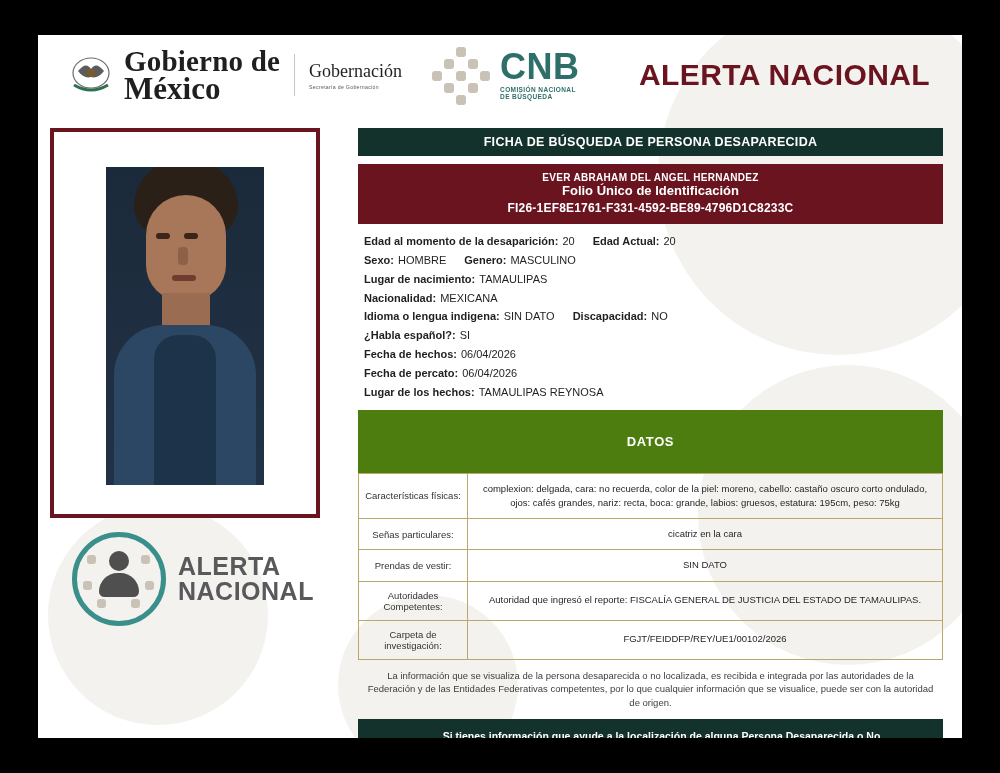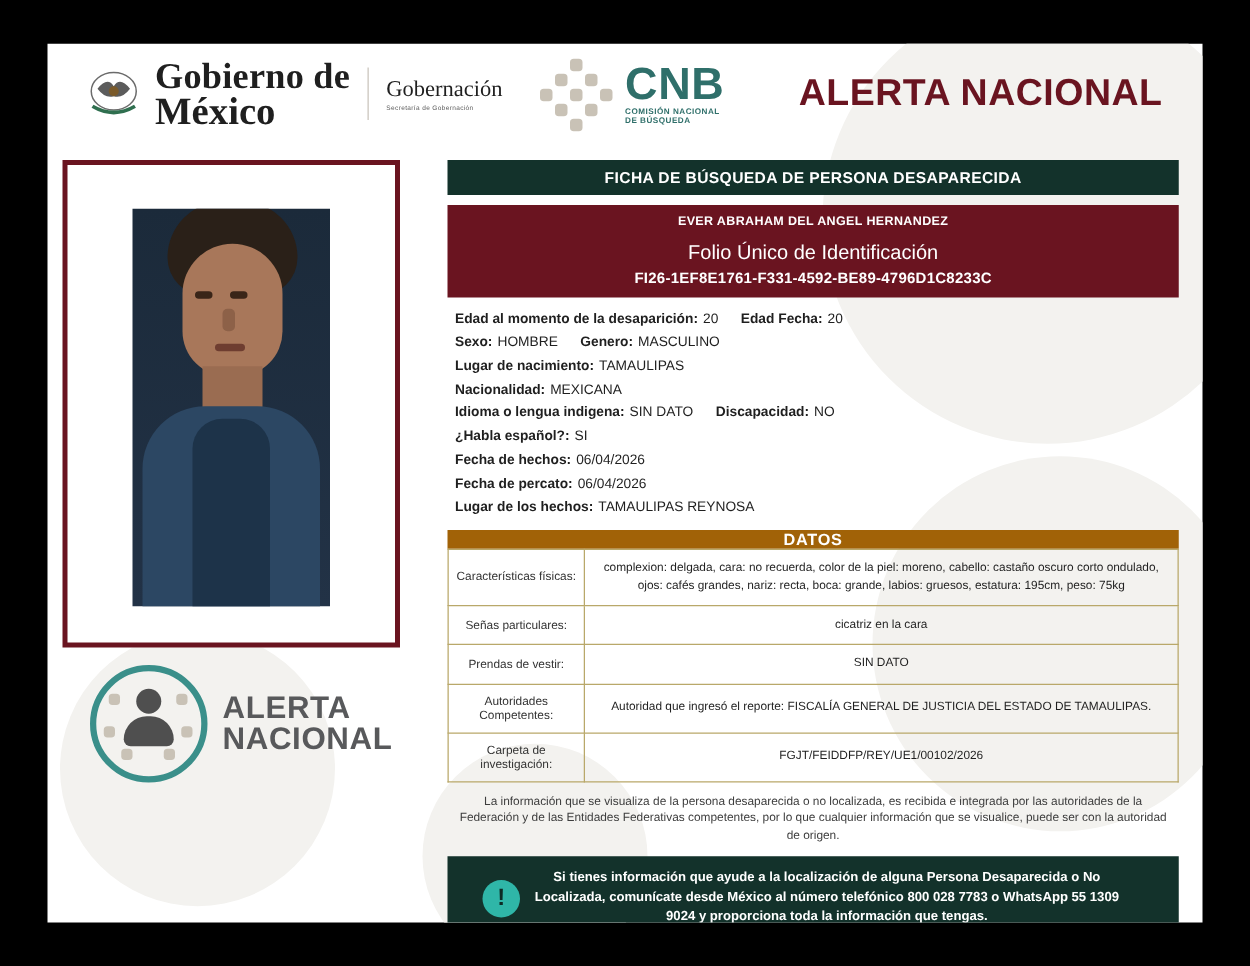--- a/index.html
+++ b/index.html
@@ -247,22 +247,23 @@
     text-align: center;
     padding: 8px 0 9px;
     margin-top: 8px;
   }
   .bar-maroon .nm {
     font-size: 10px;
     font-weight: bold;
     letter-spacing: 0.3px;
   }
   .bar-maroon .fo {
-    font-size: 16px;
-    margin-top: 11px;
+    font-size: 13px;
+    margin-top: 0;
+    font-weight: bold;
   }
   .bar-maroon .fi {
     font-size: 12px;
     font-weight: bold;
     margin-top: 3px;
     letter-spacing: 0.2px;
   }
 
   #fields {
     margin-top: 10px;
@@ -279,27 +280,27 @@
   }
   #fields .val {
     margin-left: 4px;
   }
   #fields .sp {
     display: inline-block;
     width: 18px;
   }
 
   .bar-gold {
-    background: #a16207;
+    background: #4d7c0f;
     color: #ffffff;
     text-align: center;
     font-size: 13px;
     font-weight: bold;
     letter-spacing: 0.6px;
-    padding: 0 0;
+    padding: 24px 0;
     margin-top: 10px;
   }
 
   table.datos {
     width: 100%;
     border-collapse: collapse;
     font-size: 9.5px;
     color: #1f1f1f;
   }
   table.datos td {
@@ -441,21 +442,21 @@
     <div class="bar-dark">FICHA DE BÚSQUEDA DE PERSONA DESAPARECIDA</div>
 
     <div class="bar-maroon">
       <div class="nm">EVER ABRAHAM DEL ANGEL HERNANDEZ</div>
       <div class="fo">Folio Único de Identificación</div>
       <div class="fi">FI26-1EF8E1761-F331-4592-BE89-4796D1C8233C</div>
     </div>
 
     <div id="fields">
       <div class="row">
-        <span class="lab">Edad al momento de la desaparición:</span><span class="val">20</span><span class="sp"></span><span class="lab">Edad Fecha:</span><span class="val">20</span>
+        <span class="lab">Edad al momento de la desaparición:</span><span class="val">20</span><span class="sp"></span><span class="lab">Edad Actual:</span><span class="val">20</span>
       </div>
       <div class="row">
         <span class="lab">Sexo:</span><span class="val">HOMBRE</span><span class="sp"></span><span class="lab">Genero:</span><span class="val">MASCULINO</span>
       </div>
       <div class="row">
         <span class="lab">Lugar de nacimiento:</span><span class="val">TAMAULIPAS</span>
       </div>
       <div class="row">
         <span class="lab">Nacionalidad:</span><span class="val">MEXICANA</span>
       </div>

